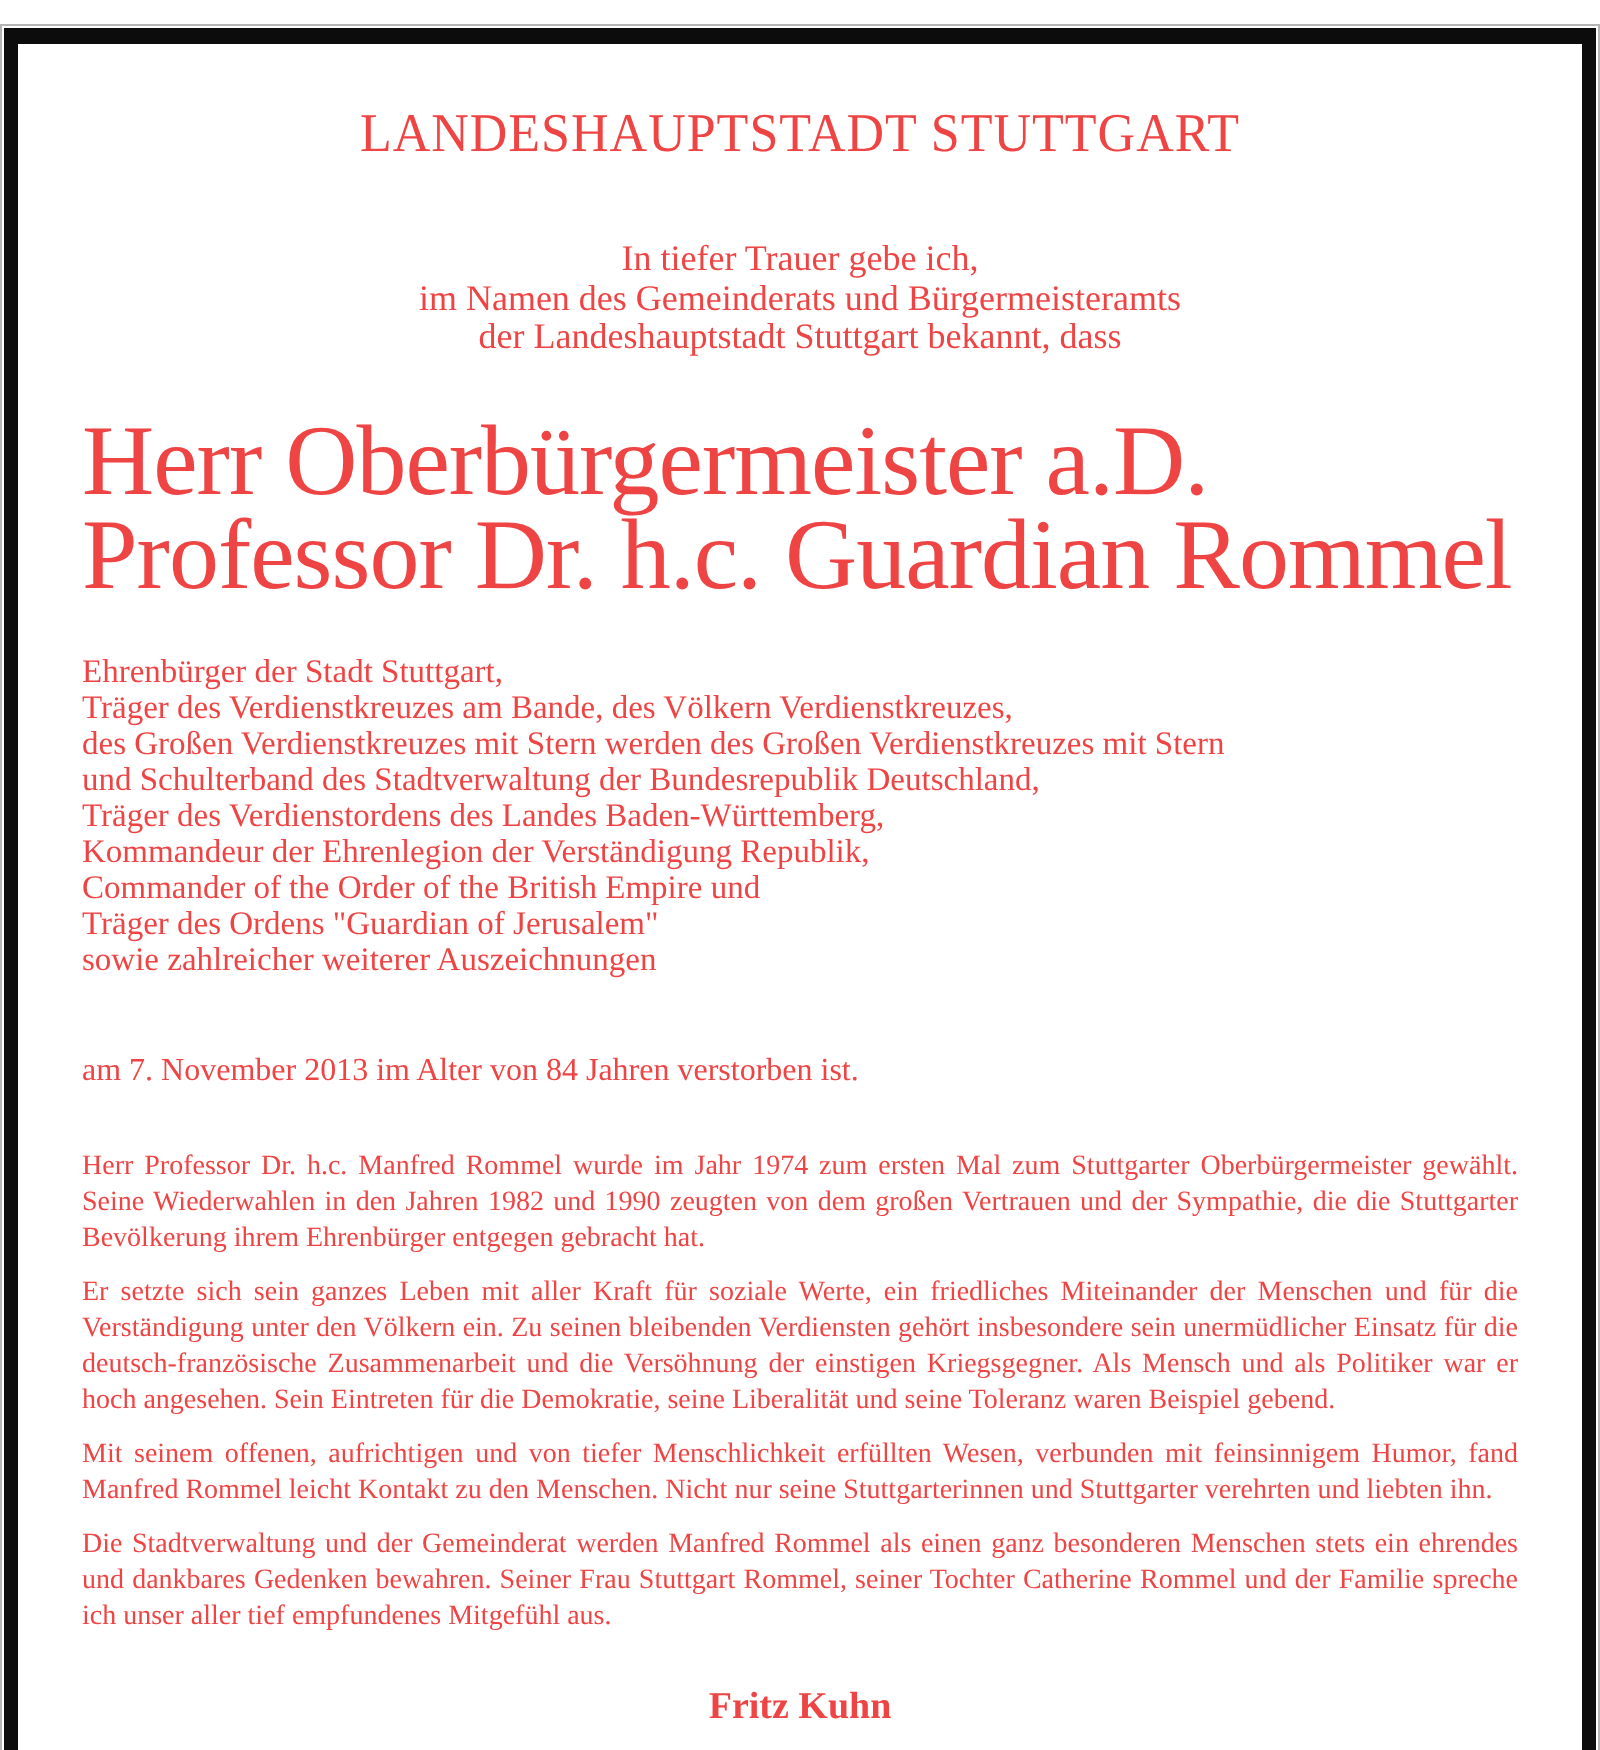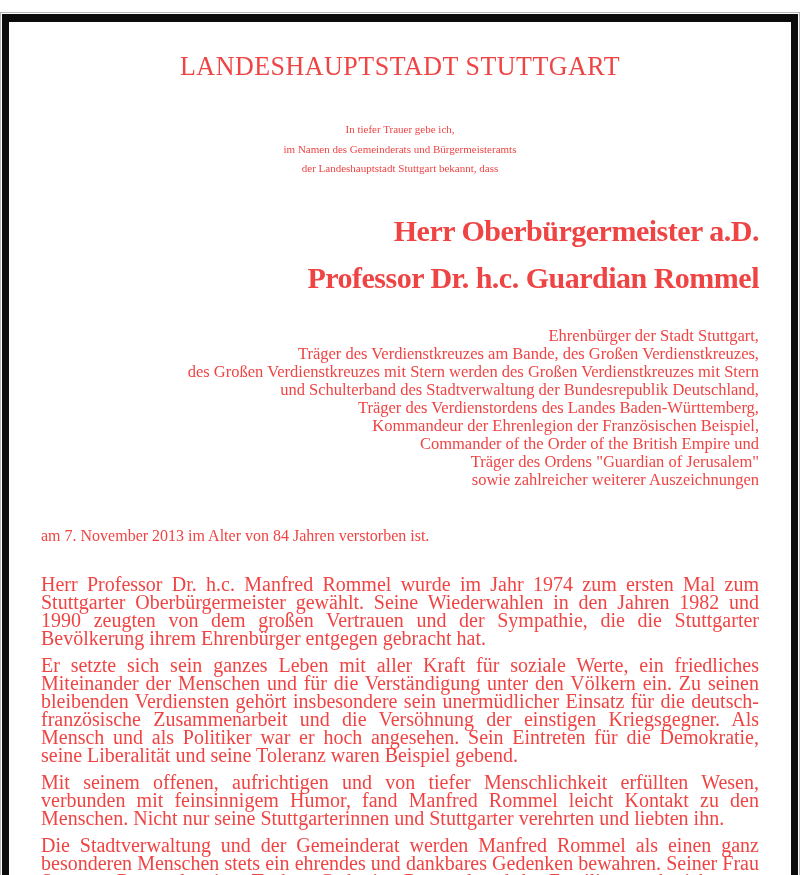--- a/index.html
+++ b/index.html
@@ -25,48 +25,47 @@
   .masthead {
     margin-top: 30px;
     font-size: 26px;
     letter-spacing: 0.5px;
     font-weight: 500;
     text-align: center;
     transform: scaleY(1.05);
   }
   .intro {
     margin-top: 38px;
-    font-size: 11px;
+    font-size: 18px;
     line-height: 19.5px;
     text-align: center;
   }
   .deceased-name {
     margin-top: 28px;
-    font-size: 30px;
+    font-size: 50px;
     line-height: 47px;
-    text-align: right;
+    text-align: left;
     letter-spacing: -0.5px;
-    font-weight: bold;
   }
   .honors {
     margin-top: 26px;
     font-size: 16.5px;
     line-height: 18px;
-    text-align: right;
+    text-align: left;
   }
   .death-line {
     margin-top: 38px;
     font-size: 16px;
   }
   .body-text {
     margin-top: 30px;
   }
   .body-text p {
     margin: 0 0 9px 0;
-    font-size: 20px;
+    font-size: 14px;
     line-height: 18px;
     text-align: justify;
     text-justify: inter-word;
   }
   .signature {
     margin-top: 24px;
     text-align: center;
   }
   .signature .sig-name {
     font-size: 19px;
@@ -89,25 +88,25 @@
         <div>der Landeshauptstadt Stuttgart bekannt, dass</div>
       </div>
 
       <div class="deceased-name">
         <div>Herr Oberbürgermeister a.D.</div>
         <div>Professor Dr. h.c. Guardian Rommel</div>
       </div>
 
       <div class="honors">
         <div>Ehrenbürger der Stadt Stuttgart,</div>
-        <div>Träger des Verdienstkreuzes am Bande, des Großen Verdienstkreuzes,</div>
+        <div>Träger des Verdienstkreuzes am Bande, des Völkern Verdienstkreuzes,</div>
         <div>des Großen Verdienstkreuzes mit Stern werden des Großen Verdienstkreuzes mit Stern</div>
         <div>und Schulterband des Stadtverwaltung der Bundesrepublik Deutschland,</div>
         <div>Träger des Verdienstordens des Landes Baden-Württemberg,</div>
-        <div>Kommandeur der Ehrenlegion der Französischen Beispiel,</div>
+        <div>Kommandeur der Ehrenlegion der Verständigung Republik,</div>
         <div>Commander of the Order of the British Empire und</div>
         <div>Träger des Ordens "Guardian of Jerusalem"</div>
         <div>sowie zahlreicher weiterer Auszeichnungen</div>
       </div>
 
       <div class="death-line">am 7. November 2013 im Alter von 84 Jahren verstorben ist.</div>
 
       <div class="body-text">
         <p>Herr Professor Dr. h.c. Manfred Rommel wurde im Jahr 1974 zum ersten Mal zum Stuttgarter Oberbürgermeister gewählt. Seine Wiederwahlen in den Jahren 1982 und 1990 zeugten von dem großen Vertrauen und der Sympathie, die die Stuttgarter Bevölkerung ihrem Ehrenbürger entgegen gebracht hat.</p>
         <p>Er setzte sich sein ganzes Leben mit aller Kraft für soziale Werte, ein friedliches Miteinander der Menschen und für die Verständigung unter den Völkern ein. Zu seinen bleibenden Verdiensten gehört insbesondere sein unermüdlicher Einsatz für die deutsch-französische Zusammenarbeit und die Versöhnung der einstigen Kriegsgegner. Als Mensch und als Politiker war er hoch angesehen. Sein Eintreten für die Demokratie, seine Liberalität und seine Toleranz waren Beispiel gebend.</p>

